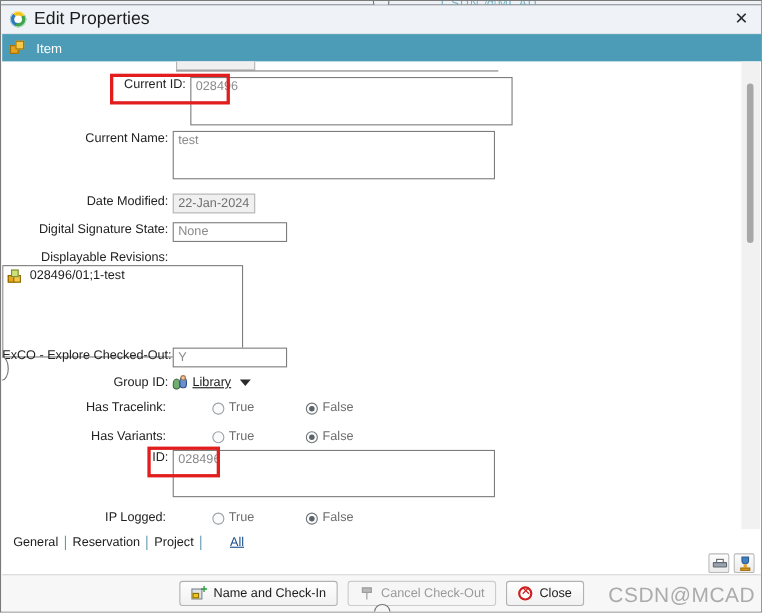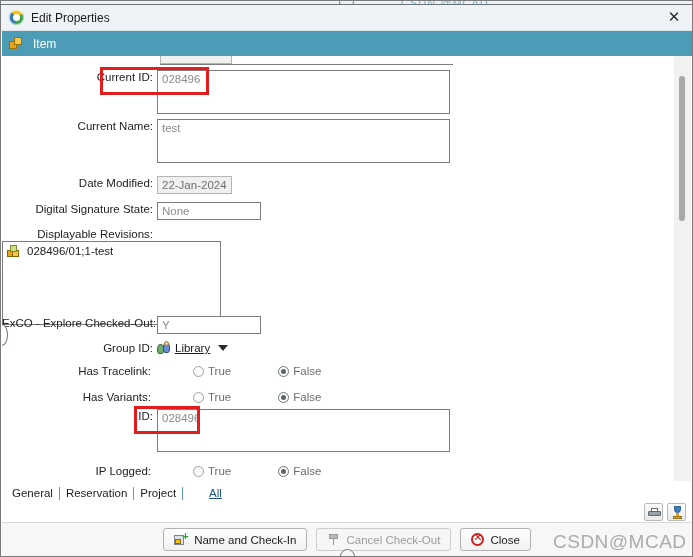--- a/index.html
+++ b/index.html
@@ -54,21 +54,21 @@
     border-radius: 50%;
     background:
       conic-gradient(from 200deg, #2f78b5 0deg 120deg, #f0c419 120deg 215deg, #3fa34d 215deg 360deg);
     box-shadow: inset 0 0 0 1px rgba(255,255,255,.6);
   }
   .titlebar .app-icon .swirl::after {
     content: ""; position: absolute; left: 4px; top: 4px;
     width: 7px; height: 7px; border-radius: 50%; background: #ffffff;
   }
   .titlebar .title-text {
-    font-size: 12px; color: #1b1b1b;
+    font-size: 16px; color: #1b1b1b;
   }
   .titlebar .close-x {
     position: absolute; right: 10px; top: 5px;
     width: 16px; height: 16px;
     font-size: 15px; line-height: 15px; color: #2b2b2b;
     text-align: center; cursor: default;
     font-family: "DejaVu Sans", sans-serif;
   }
 
   
@@ -299,21 +299,21 @@
         <div class="cube-b"></div>
     </div>
     <div class="item-label">Item</div>
   </div>
 
   <div class="body-area">
 
     <div class="cut-field"></div>
     <div class="cut-line"></div>
 
-    <div class="field-row" style="left:0; top:14px; width:455px;">
+    <div class="field-row" style="left:16px; top:14px; width:455px;">
       <div class="lbl" style="width:155px; padding-right:4px;">Current ID:</div>
       <div class="inp tall" style="width:293px; height:44px;">028496</div>
     </div>
 
     <div class="field-row" style="left:0; top:63px; width:455px;">
       <div class="lbl" style="width:155px; padding-right:4px;">Current Name:</div>
       <div class="inp tall" style="width:293px; height:44px;">test</div>
     </div>
 
     <div class="field-row" style="left:0; top:120px; width:455px;">

